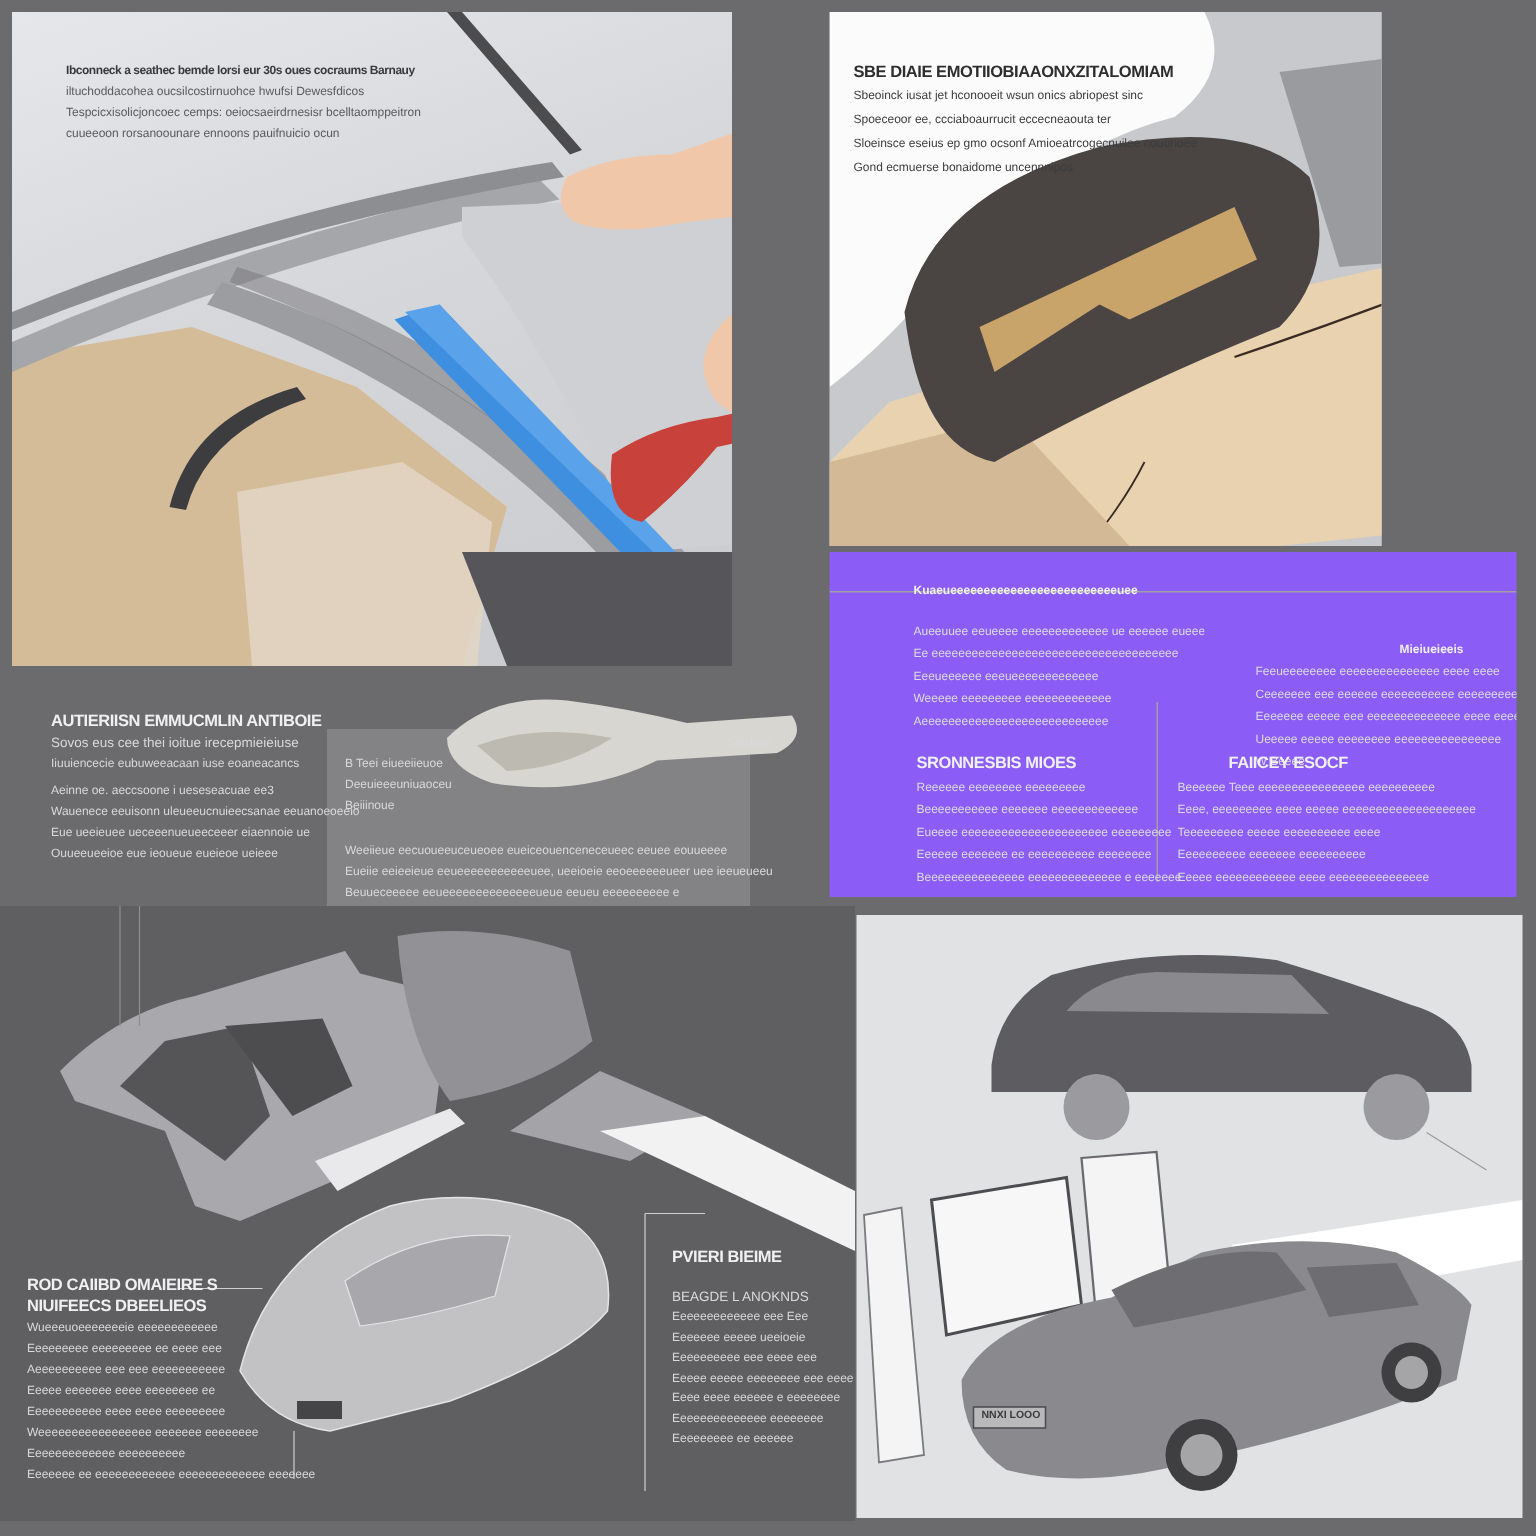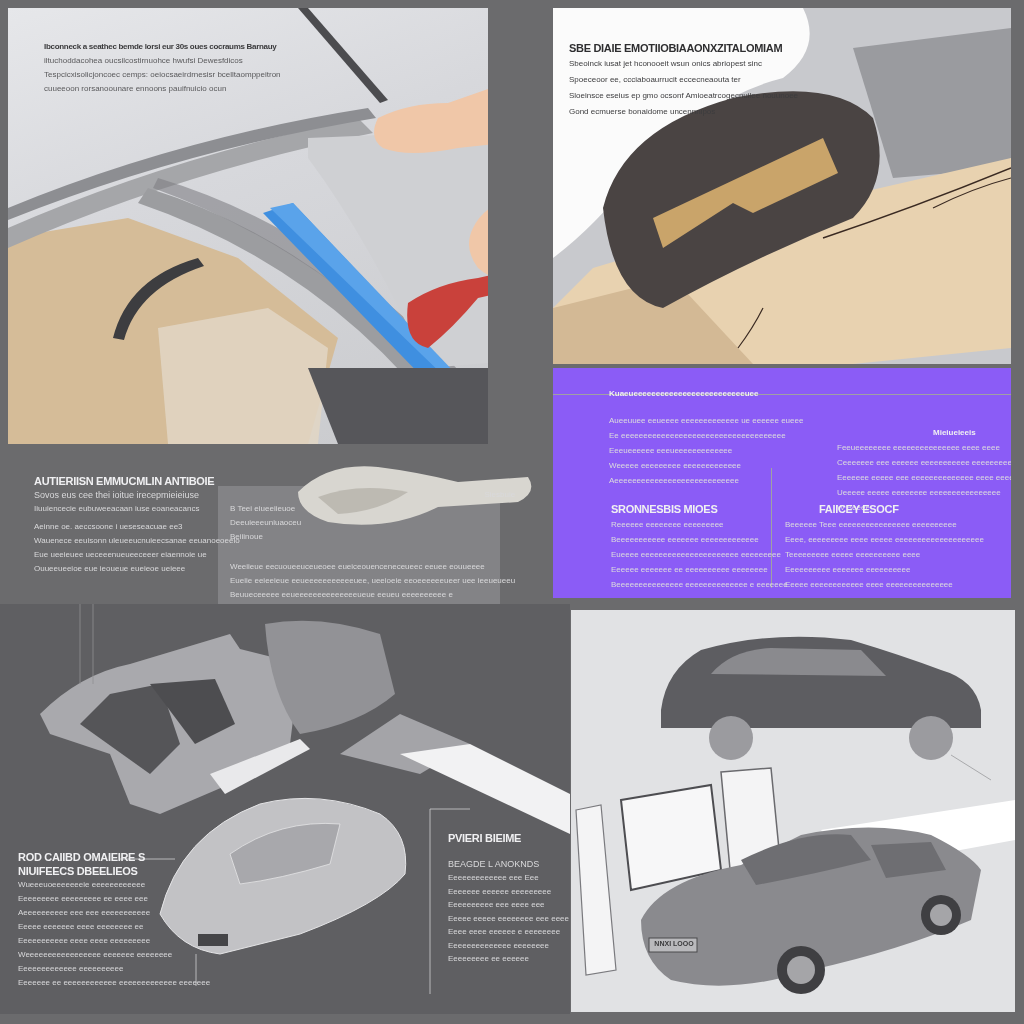--- a/index.html
+++ b/index.html
@@ -5,21 +5,21 @@
   html,body{margin:0;padding:0;}
   body{width:1024px;height:1024px;background:#6b6b6d;position:relative;overflow:hidden;font-family:"Liberation Sans",sans-serif;}
   .panel{position:absolute;overflow:hidden;}
   .t-head{font-weight:bold;letter-spacing:-0.3px;white-space:nowrap;}
   .t-line{white-space:nowrap;overflow:hidden;}
   
   #p-tl{left:8px;top:8px;width:480px;height:436px;background:linear-gradient(160deg,#e6e7ea 0%,#d7d8dc 40%,#c9cacd 100%);}
   #p-tl .txt{position:absolute;left:36px;top:32px;font-size:8px;color:#5a5a5c;line-height:14px;}
   #p-tl .txt .t-head{color:#3a3a3c;font-size:8px;}
   
-  #p-tr{left:553px;top:8px;width:458px;height:356px;background:#c5c6ca;}
+  #p-tr{left:553px;top:8px;width:368px;height:356px;background:#c5c6ca;}
   #p-tr .txt{position:absolute;left:16px;top:32px;font-size:8px;color:#3c3c3e;line-height:16px;z-index:3;}
   #p-tr .txt .t-head{font-size:11px;color:#2e2e30;}
   
   #p-ml .txt{position:absolute;font-size:8px;color:#d9d9db;line-height:14px;}
   .t-head.light{color:#f0f0f2;font-size:11px;}
   
   #p-mr{left:553px;top:368px;width:458px;height:230px;background:#8b5cf6;}
   #p-mr .txt{position:absolute;font-size:8px;color:#dcdcde;line-height:15px;}
   
   #p-br{left:571px;top:610px;width:444px;height:402px;background:#e1e2e4;}
@@ -185,21 +185,21 @@
     <div class="t-line">Eeeee eeeeeee eeee eeeeeeee ee</div>
     <div class="t-line">Eeeeeeeeeee eeee eeee eeeeeeeee</div>
     <div class="t-line">Weeeeeeeeeeeeeeeee eeeeeee eeeeeeee</div>
     <div class="t-line">Eeeeeeeeeeeee eeeeeeeeee</div>
     <div class="t-line">Eeeeeee ee eeeeeeeeeeee eeeeeeeeeeeee eeeeeee</div>
   </div>
   <div class="txt" style="position:absolute;left:448px;top:228px;font-size:8px;color:#d9d9db;line-height:13.5px;">
     <div class="t-head light">PVIERI BIEIME</div>
     <div class="t-line" style="font-size:9px;margin-top:12px;">BEAGDE L ANOKNDS</div>
     <div class="t-line">Eeeeeeeeeeeee eee Eee</div>
-    <div class="t-line">Eeeeeee eeeeee eeeeeeeee</div>
+    <div class="t-line">Eeeeeee eeeee ueeioeie</div>
     <div class="t-line">Eeeeeeeeee eee eeee eee</div>
     <div class="t-line">Eeeee eeeee eeeeeeee eee eeee</div>
     <div class="t-line">Eeee eeee eeeeee e eeeeeeee</div>
     <div class="t-line">Eeeeeeeeeeeeee eeeeeeee</div>
     <div class="t-line">Eeeeeeeee ee eeeeee</div>
   </div>
 </div>
 
 <div class="panel" id="p-br">
   <svg width="444" height="402" viewBox="0 0 444 402" style="position:absolute;left:0;top:0;">

